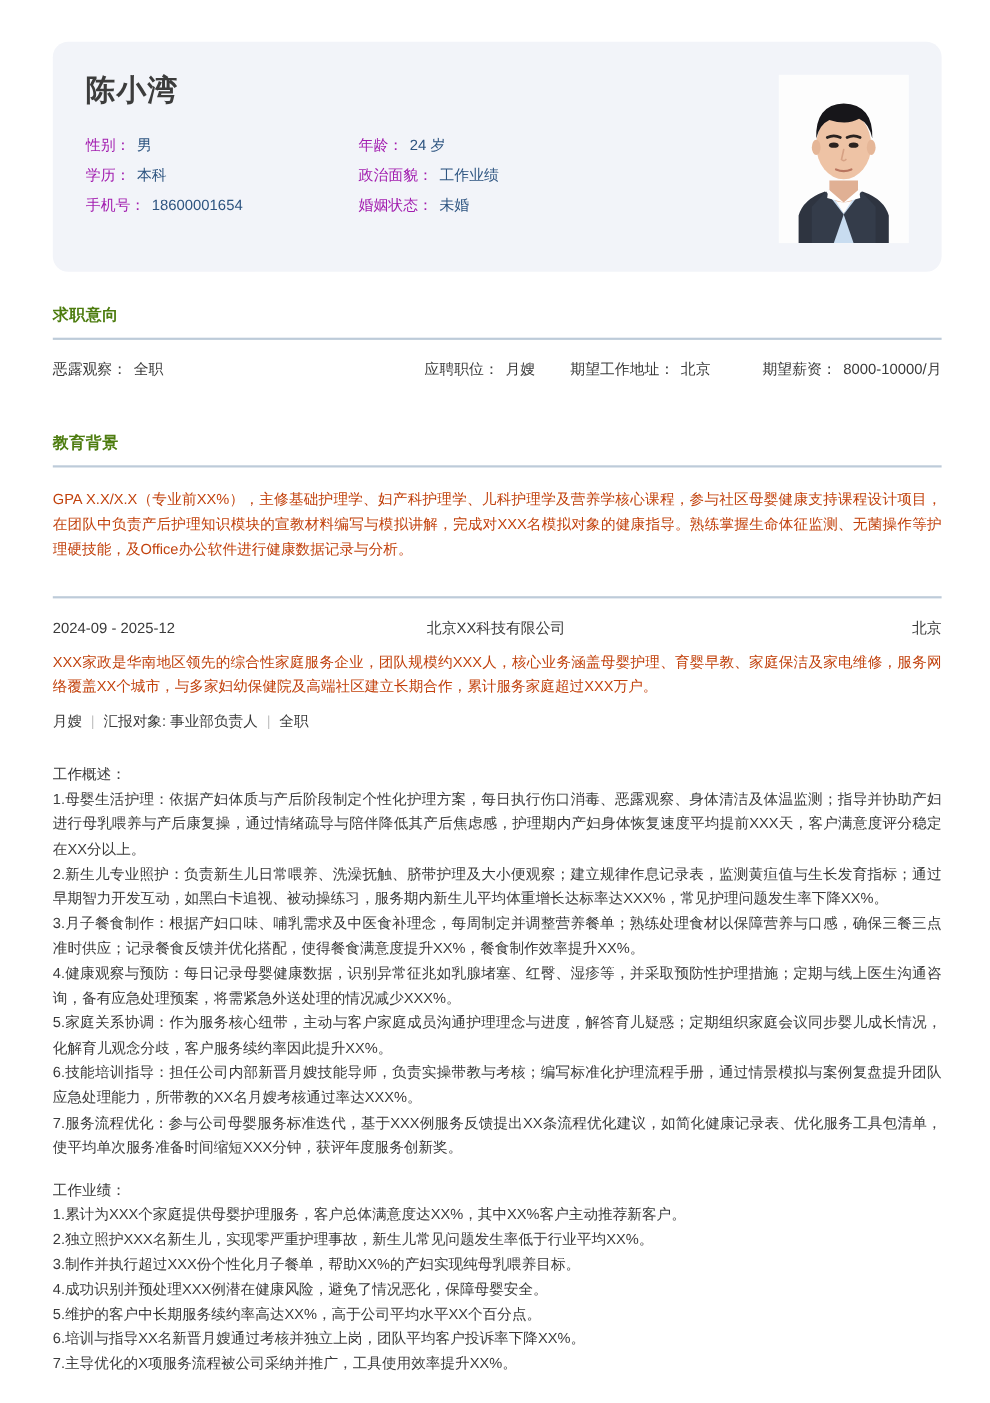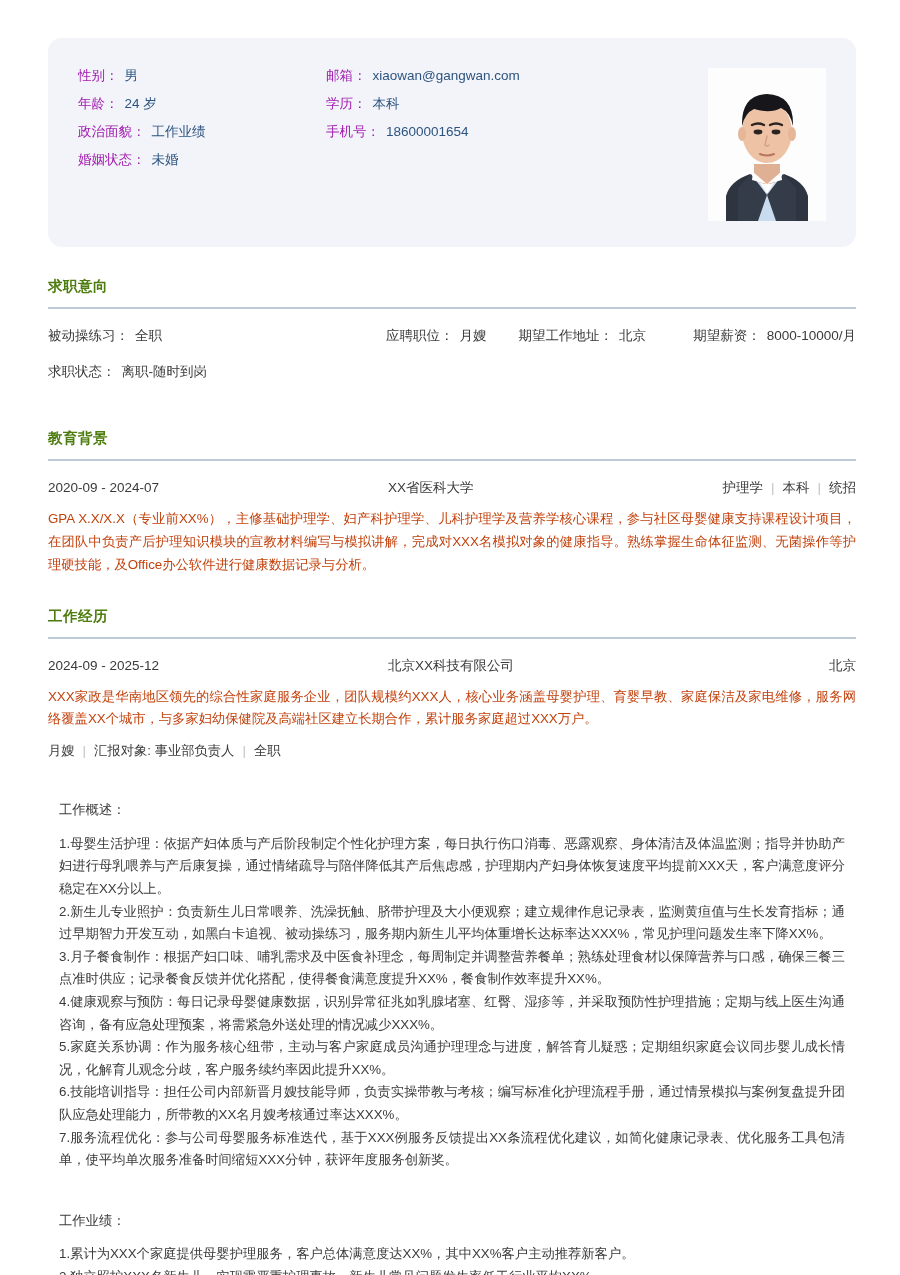--- a/index.html
+++ b/index.html
@@ -133,37 +133,35 @@
     display: inline-block;
     color: #c2c2c2;
     margin: 0 8px;
   }
   .block-gap { height: 16px; }
   .body-block {
     font-size: 13.3px;
     line-height: 1.70;
     color: #3a3a3a;
     white-space: pre-wrap;
-    margin: 11px;
+    margin: 0;
     text-align: justify;
   }
 </style>
 </head>
 <body>
 
 <div class="page">
 
   <div class="header-card">
     <div class="header-left">
+      <div class="cand-name">陈小湾</div>
       <div class="info-grid">
         <div class="info-item">
           <span class="info-label">性别：</span><span class="info-val">男</span>
-        </div>
-        <div class="info-item">
-          <span class="info-label">邮箱：</span><span class="info-val">xiaowan@gangwan.com</span>
         </div>
         <div class="info-item">
           <span class="info-label">年龄：</span><span class="info-val">24 岁</span>
         </div>
         <div class="info-item">
           <span class="info-label">学历：</span><span class="info-val">本科</span>
         </div>
         <div class="info-item">
           <span class="info-label">政治面貌：</span><span class="info-val">工作业绩</span>
         </div>
@@ -211,58 +209,45 @@
       </svg>
     </div>
   </div>
 
   <div class="section">
     <div class="sec-title">求职意向</div>
     <div class="sec-rule"></div>
 
     <div class="intent-row">
       <div class="intent-cell ic1">
-        <span class="intent-label">被动操练习：</span><span class="intent-val">全职</span>
+        <span class="intent-label">恶露观察：</span><span class="intent-val">全职</span>
       </div>
       <div class="intent-cell ic2">
         <span class="intent-label">应聘职位：</span><span class="intent-val">月嫂</span>
       </div>
       <div class="intent-cell ic3">
         <span class="intent-label">期望工作地址：</span><span class="intent-val">北京</span>
       </div>
       <div class="intent-cell ic4">
         <span class="intent-label">期望薪资：</span><span class="intent-val">8000-10000/月</span>
       </div>
     </div>
 
-    <div class="intent-row">
-      <div class="intent-cell ic1">
-        <span class="intent-label">求职状态：</span><span class="intent-val">离职-随时到岗</span>
-      </div>
-    </div>
   </div>
 
   <div class="section">
     <div class="sec-title">教育背景</div>
     <div class="sec-rule"></div>
 
     <div>
-      <div class="entry-meta">
-        <div class="meta-date">2020-09 - 2024-07</div>
-        <div class="meta-org">XX省医科大学</div>
-        <div class="meta-right">
-          <span>护理学</span><span class="meta-sep">|</span><span>本科</span><span class="meta-sep">|</span><span>统招</span>
-        </div>
-      </div>
       <p class="entry-desc">GPA X.X/X.X（专业前XX%），主修基础护理学、妇产科护理学、儿科护理学及营养学核心课程，参与社区母婴健康支持课程设计项目，在团队中负责产后护理知识模块的宣教材料编写与模拟讲解，完成对XXX名模拟对象的健康指导。熟练掌握生命体征监测、无菌操作等护理硬技能，及Office办公软件进行健康数据记录与分析。</p>
     </div>
   </div>
 
   <div class="section">
-    <div class="sec-title">工作经历</div>
     <div class="sec-rule"></div>
 
     <div>
       <div class="entry-meta">
         <div class="meta-date">2024-09 - 2025-12</div>
         <div class="meta-org">北京XX科技有限公司</div>
         <div class="meta-right">北京</div>
       </div>
 
       <p class="entry-desc">XXX家政是华南地区领先的综合性家庭服务企业，团队规模约XXX人，核心业务涵盖母婴护理、育婴早教、家庭保洁及家电维修，服务网络覆盖XX个城市，与多家妇幼保健院及高端社区建立长期合作，累计服务家庭超过XXX万户。</p>

